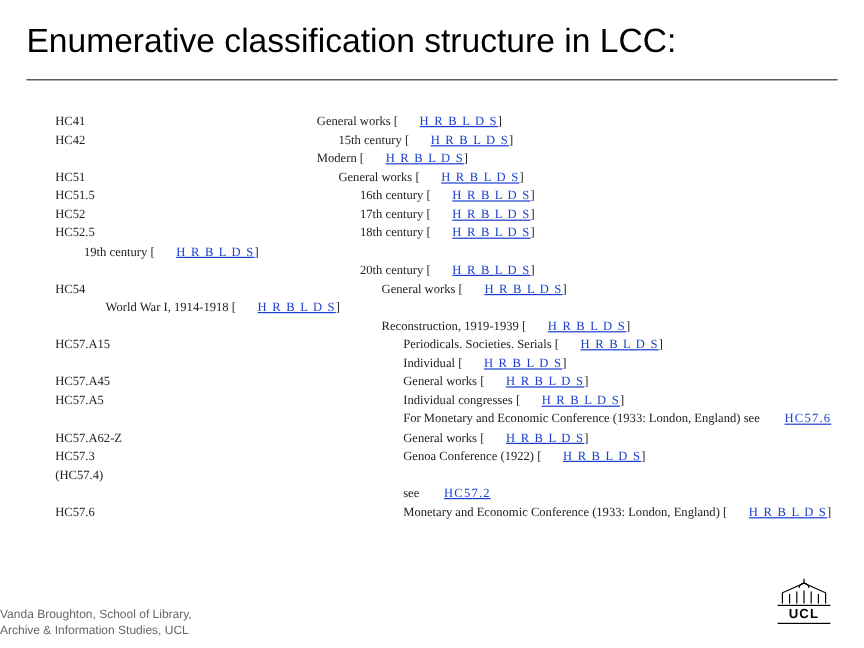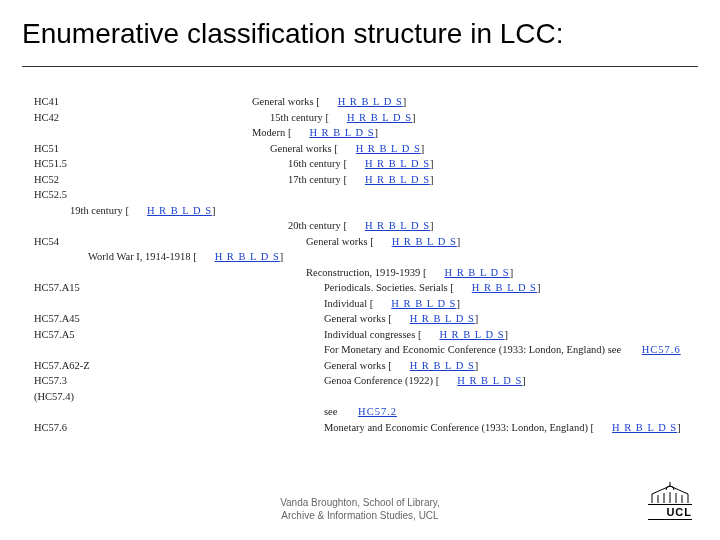--- a/index.html
+++ b/index.html
@@ -44,52 +44,52 @@
     line-height: 15.5px;
     color: #222;
   }
   .row {
     display: flex;
     white-space: nowrap;
   }
   .code-col {
     width: 218px;
     flex: 0 0 218px;
+    margin-left: 12px;
   }
   .text-col {
     flex: 1;
   }
   .ind0 { padding-left: 0px; }
   .ind1 { padding-left: 18px; }
   .ind2 { padding-left: 36px; }
   .ind3 { padding-left: 54px; }
   .ind4 { padding-left: 72px; }
   .link {
     color: #1a3fcf;
     text-decoration: underline;
     letter-spacing: 1px;
     padding-left: 18px;
   }
   .footer {
     position: absolute;
     left: 0;
     width: 720px;
-    bottom: 18px;
-    text-align: center;
+    bottom: 8px;
     font-size: 10px;
     color: #666;
     line-height: 13px;
     font-family: Arial, Helvetica, sans-serif;
   }
   .ucl-logo {
     position: absolute;
     right: 28px;
     bottom: 20px;
     width: 44px;
-    text-align: right;
+    text-align: center;
   }
   .ucl-dome {
     width: 44px;
     height: 22px;
     position: relative;
   }
   .ucl-dome svg { display:block; }
   .ucl-text {
     font-family: Arial, Helvetica, sans-serif;
     font-size: 11px;
@@ -128,20 +128,21 @@
       <div class="row">
         <div class="code-col">HC51.5</div>
         <div class="text-col ind2"><span>16th century</span>  [<span class="link">H R B L D S</span>]</div>
       </div>
       <div class="row">
         <div class="code-col">HC52</div>
         <div class="text-col ind2"><span>17th century</span>  [<span class="link">H R B L D S</span>]</div>
       </div>
       <div class="row">
         <div class="code-col">HC52.5</div>
+        <div class="text-col ind2"><span>18th century</span>  [<span class="link">H R B L D S</span>]</div>
       </div>
       <div class="row">
         <div class="text-col ind2"><span>19th century</span>  [<span class="link">H R B L D S</span>]</div>
       </div>
       <div class="row">
         <div class="code-col"></div>
         <div class="text-col ind2"><span>20th century</span>  [<span class="link">H R B L D S</span>]</div>
       </div>
       <div class="row">
         <div class="code-col">HC54</div>

